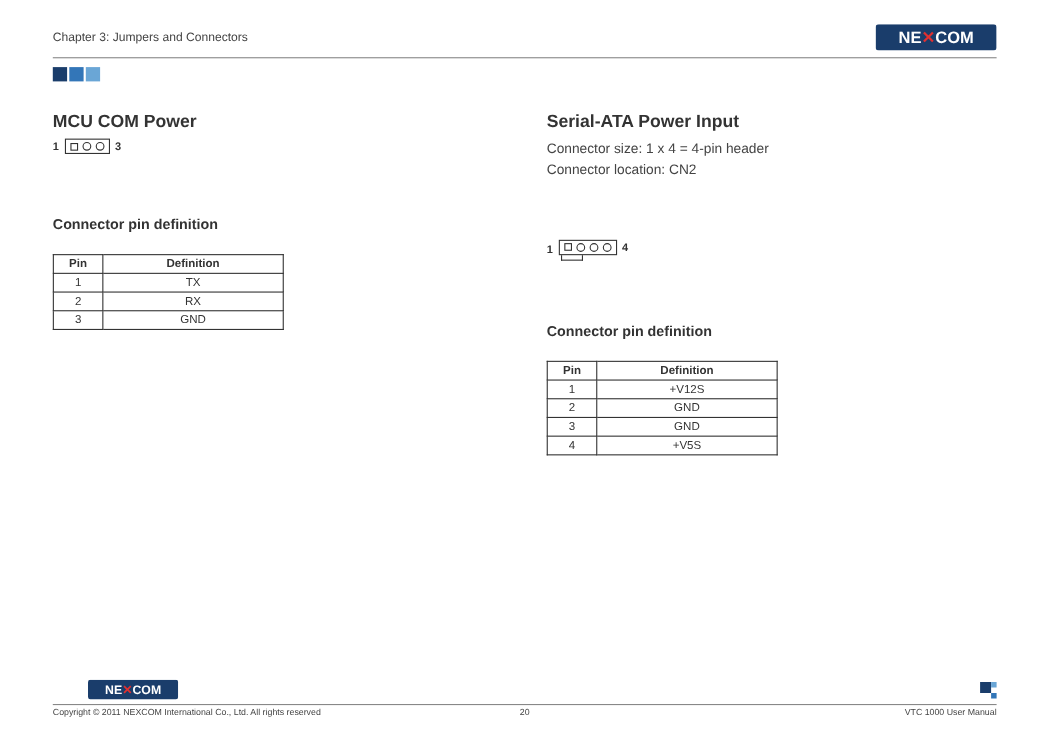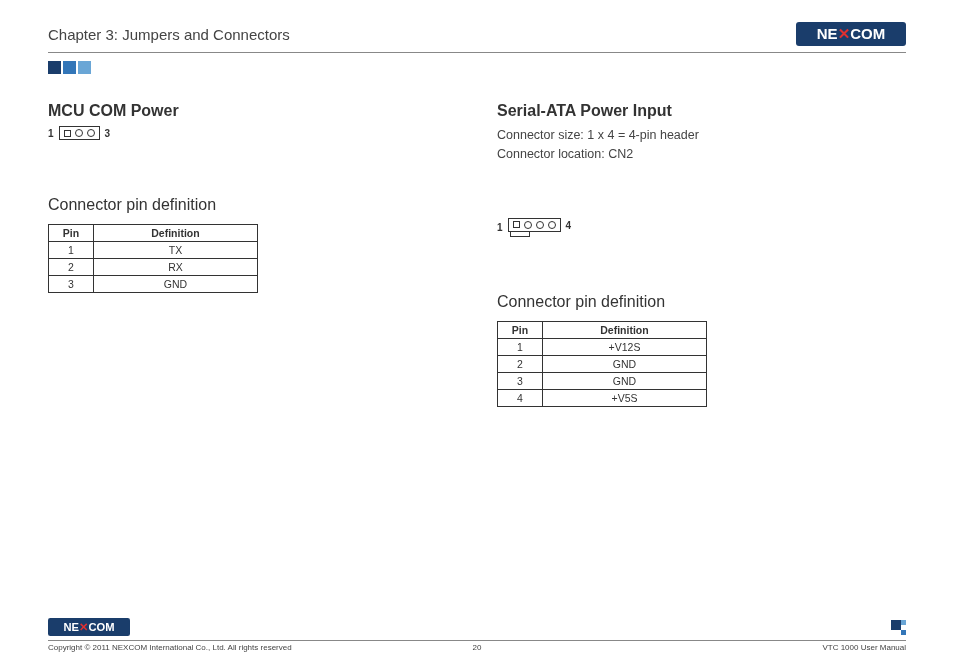--- a/index.html
+++ b/index.html
@@ -18,27 +18,28 @@
     }
     .top-header {
       display: flex;
       justify-content: space-between;
       align-items: center;
       border-bottom: 1px solid #888;
       padding-bottom: 6px;
       margin-bottom: 8px;
     }
     .chapter-title {
-      font-size: 15px;
+      font-size: 11px;
       color: #444;
     }
     .logo {
       display: inline-flex;
       align-items: flex-start;
       height: 24px;
+      margin-left: 32px;
     }
     .logo.small { height: 18px; }
     .logo svg { display: block; }
     .color-squares {
       display: flex;
       gap: 2px;
       margin-bottom: 28px;
     }
     .color-squares span {
       width: 13px;
@@ -99,23 +100,23 @@
       flex-direction: column;
     }
     .ledge {
       width: 20px;
       height: 5px;
       border: 1.2px solid #333;
       border-top: none;
       margin-left: 2px;
     }
     .table-title {
-      font-size: 16px;
-      font-weight: normal;
-      margin-bottom: 10px;
+      font-size: 13px;
+      font-weight: bold;
+      margin-bottom: 20px;
     }
     .pin-table {
       border-collapse: collapse;
       width: 210px;
       font-size: 10.5px;
     }
     .pin-table th, .pin-table td {
       border: 1px solid #333;
       text-align: center;
       padding: 2px 4px;

